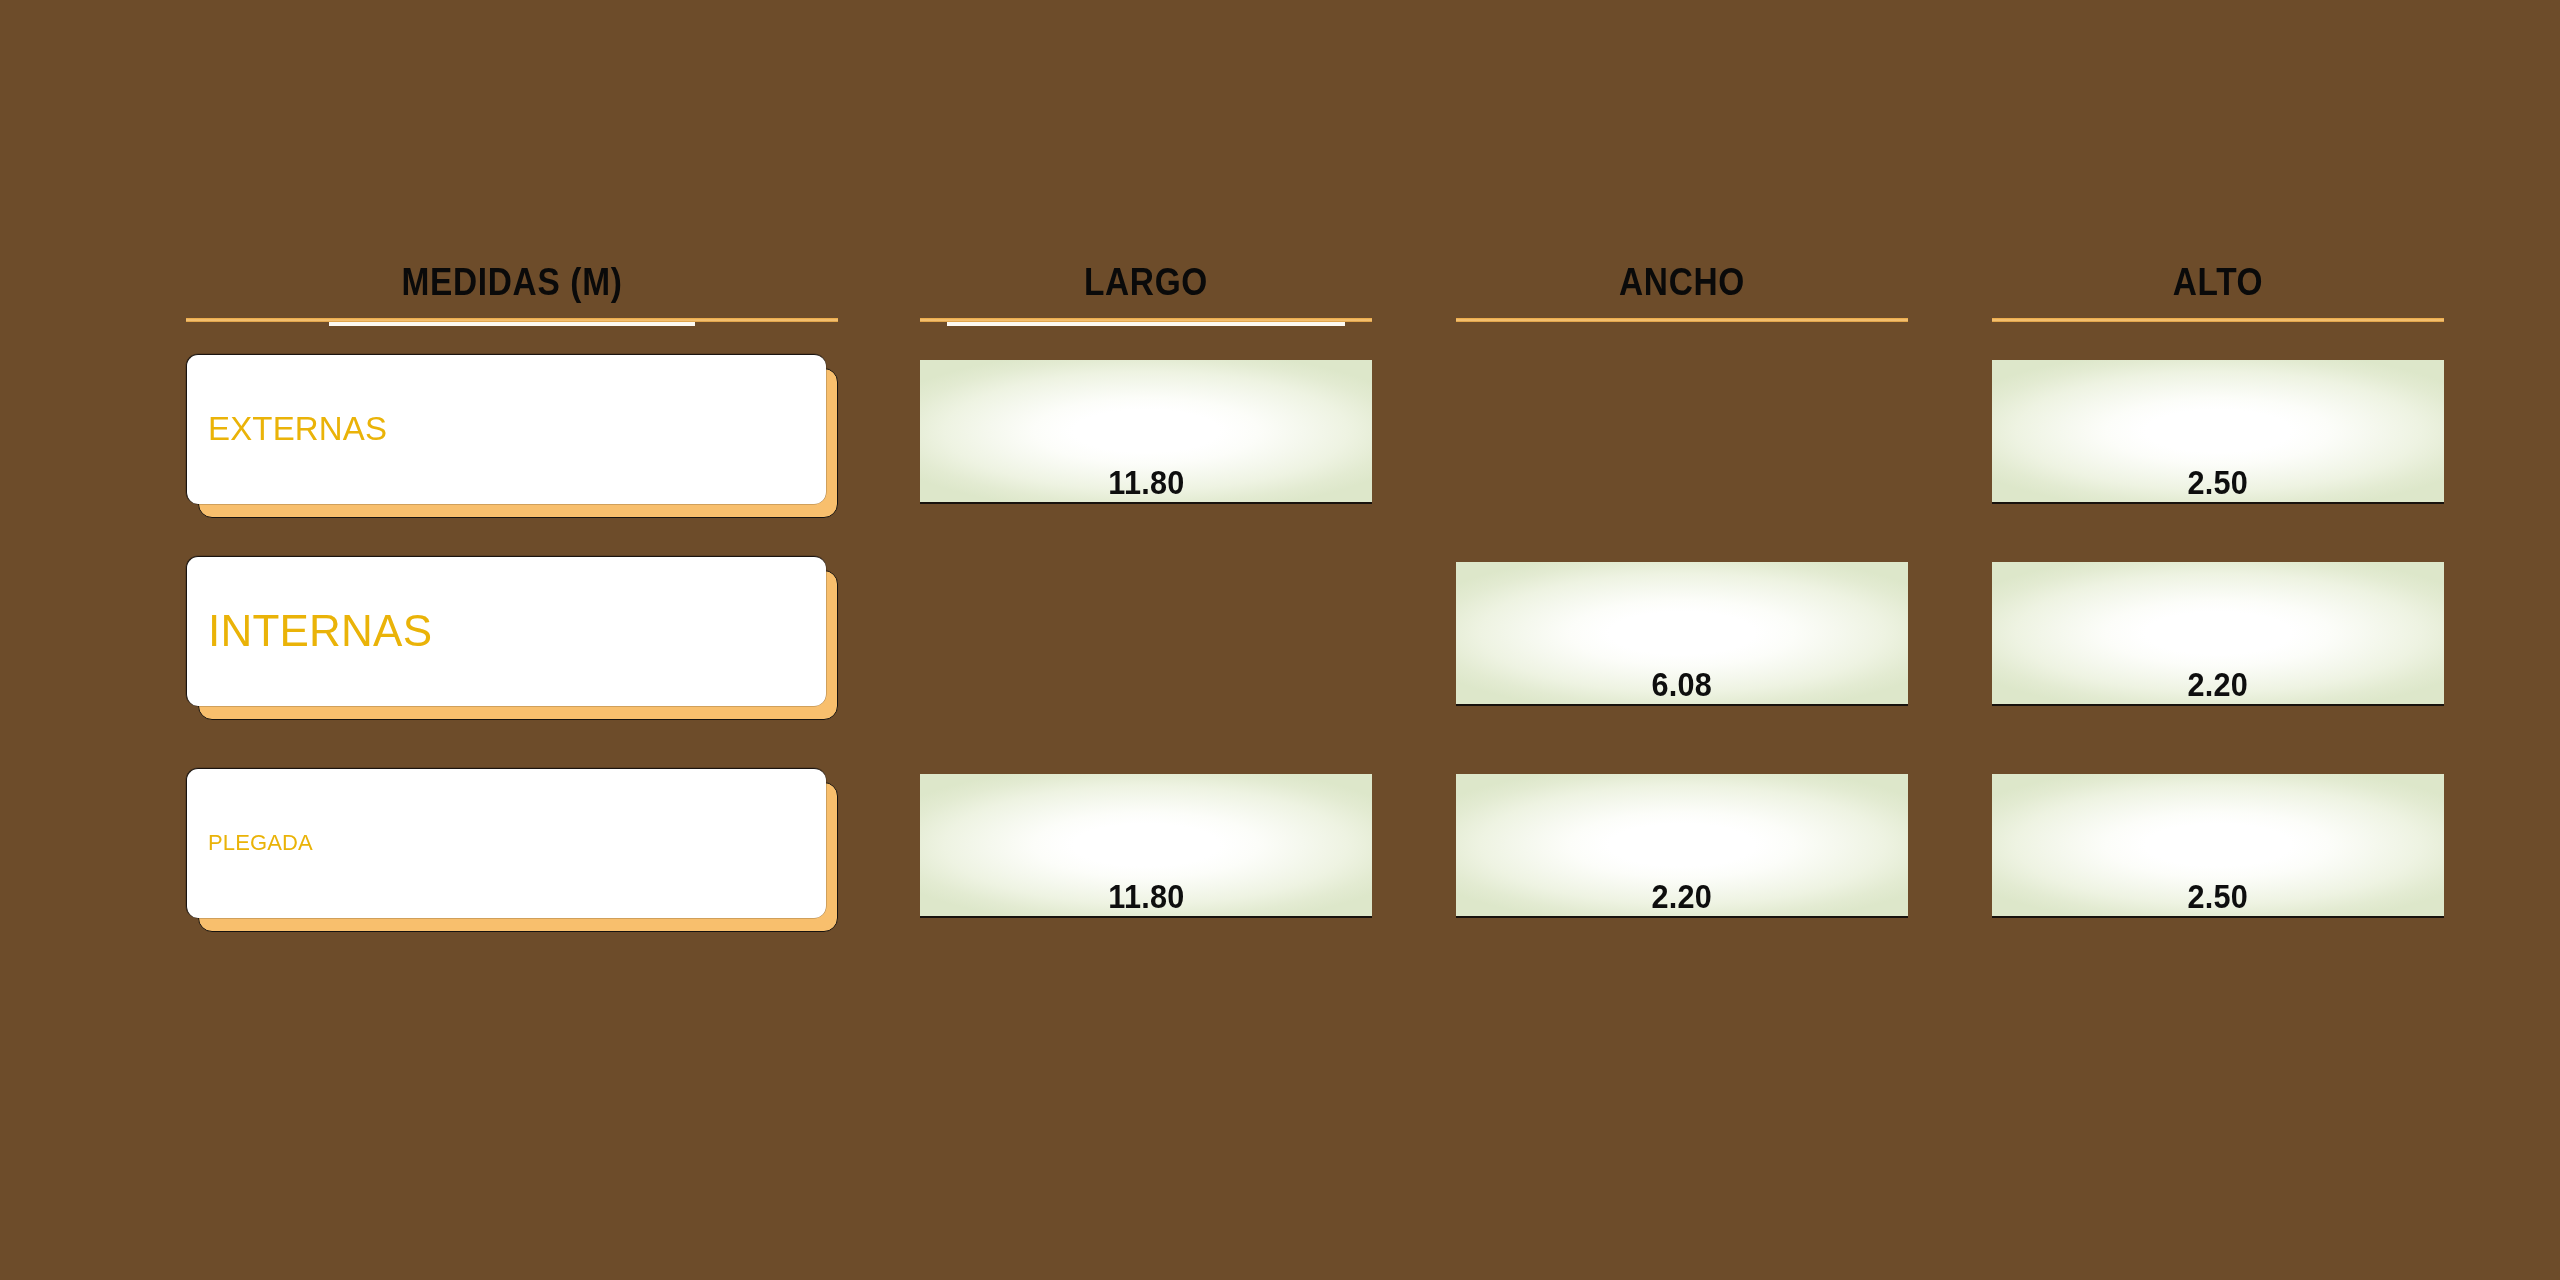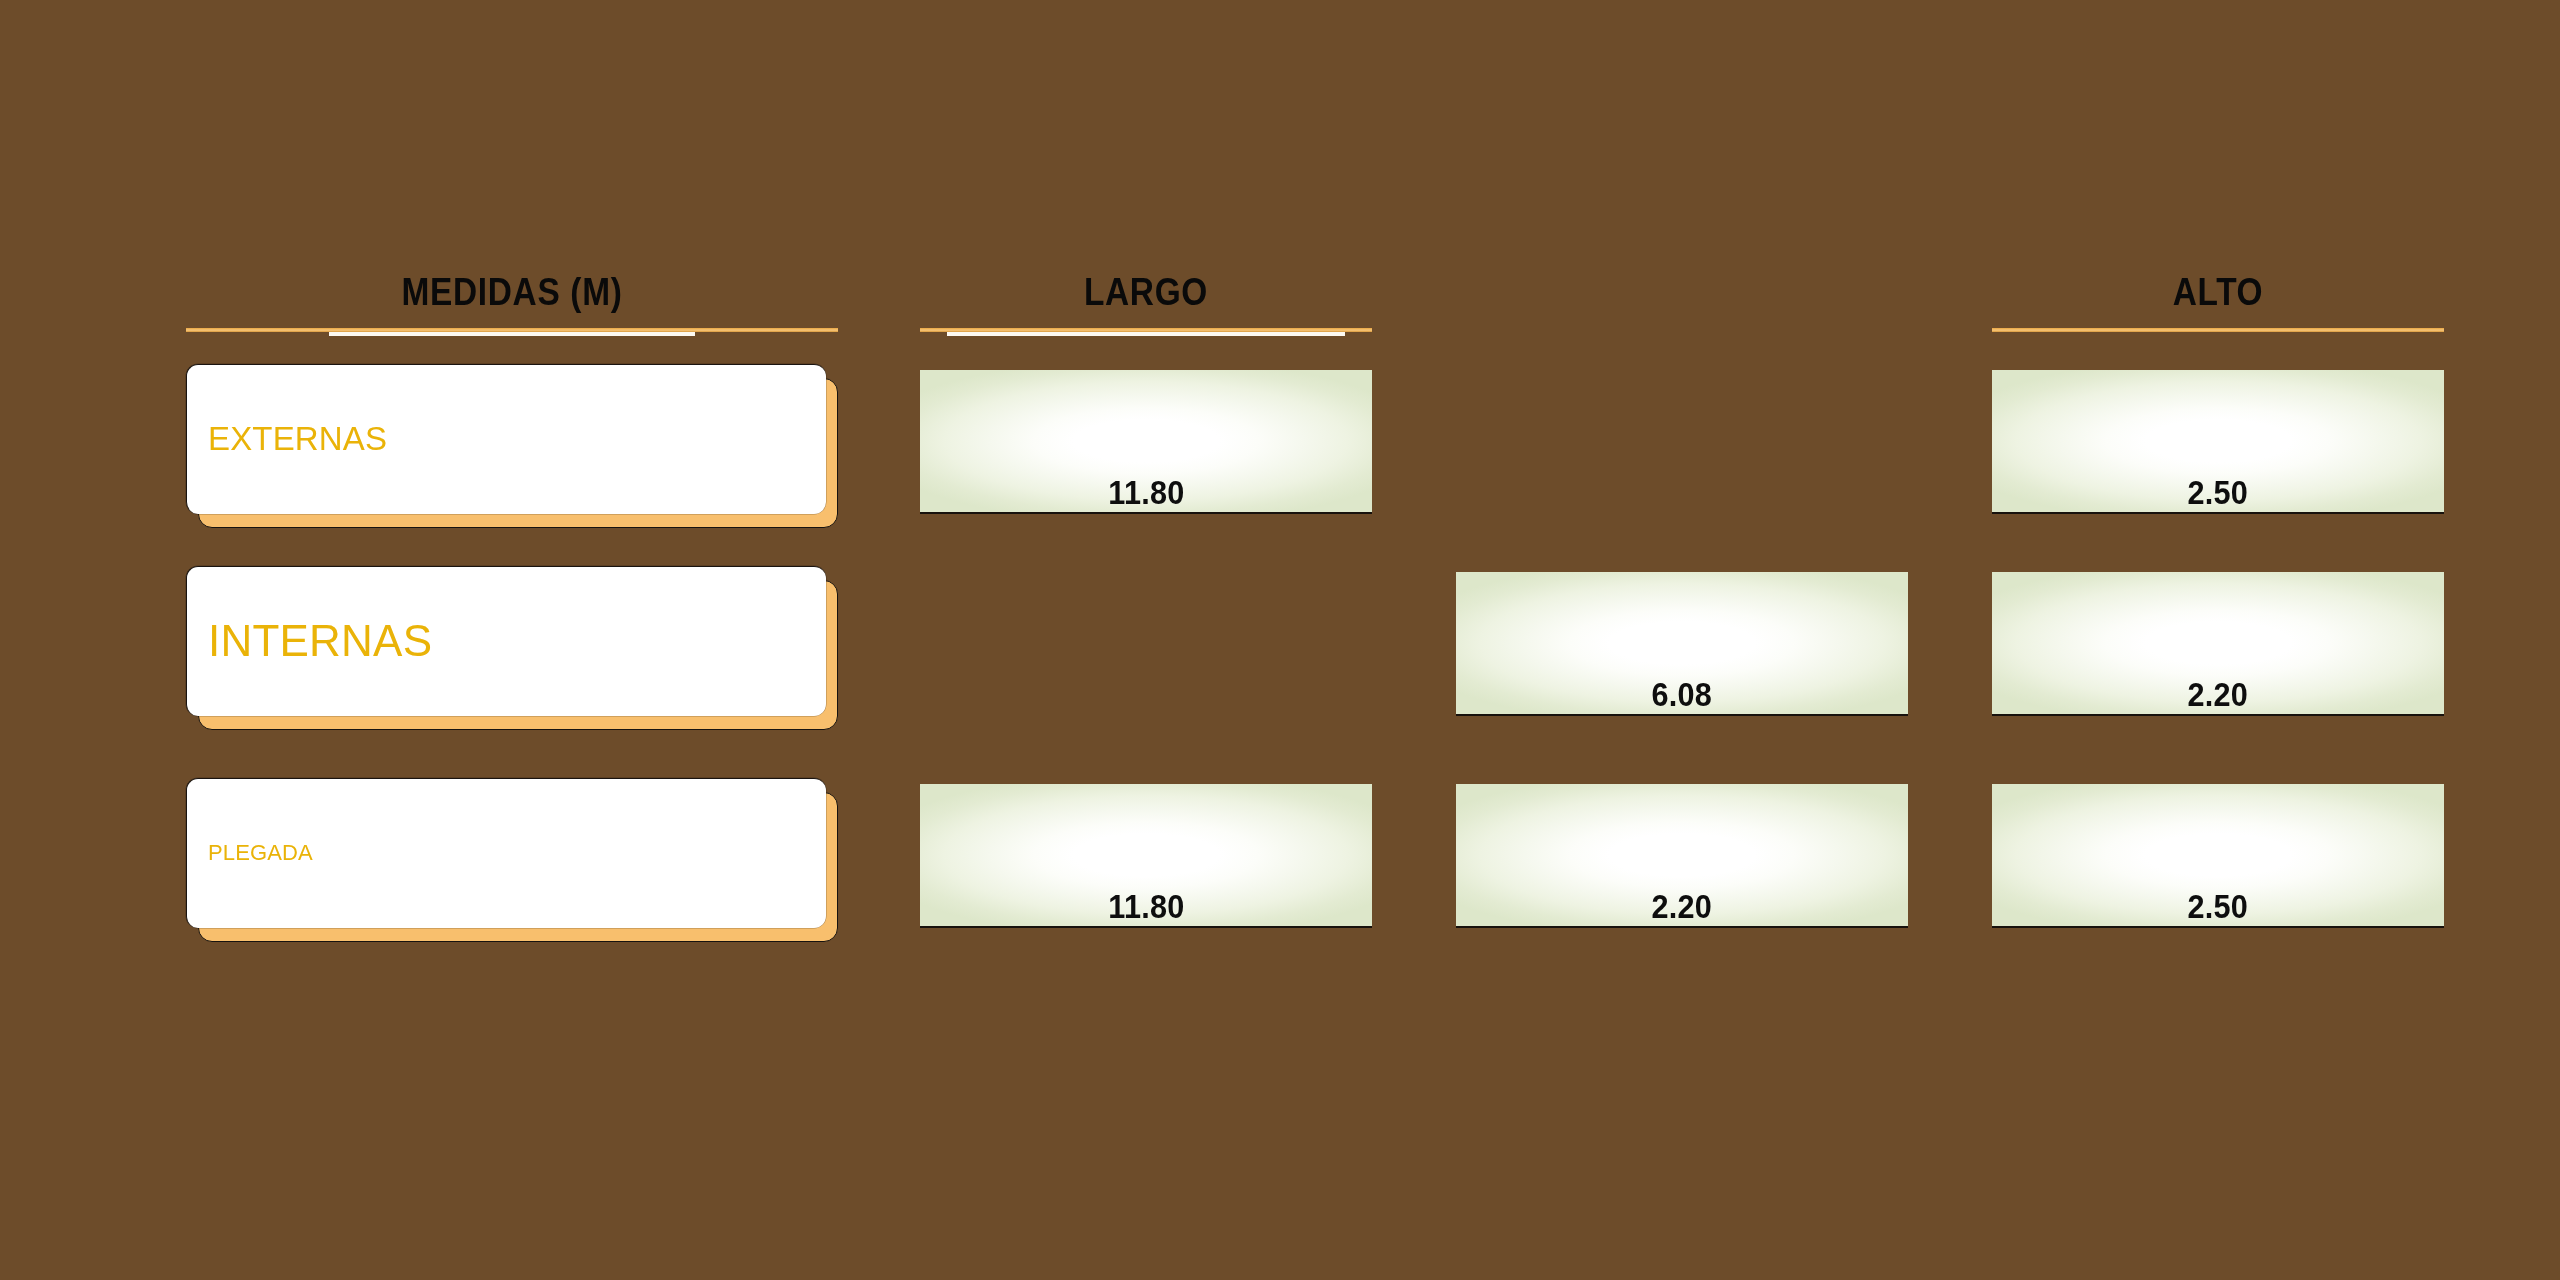--- a/index.html
+++ b/index.html
@@ -12,21 +12,21 @@
     height: 1280px;
     background: #6d4c2a;
     font-family: "Liberation Sans", sans-serif;
     overflow: hidden;
     position: relative;
   }
 
   #table-root {
     position: absolute;
     left: 0;
-    top: 12px;
+    top: 2px;
     width: 2560px;
     height: 917px;
   }
 
   
   .col-header {
     position: absolute;
     text-align: center;
   }
   .col-header .header-label {
@@ -143,20 +143,27 @@
   </div>
 
   <div class="col-header hdr-largo" style="left:920px; top:258px; width:452px;">
     <span class="header-label" style="font-size:38px; line-height:44px;">LARGO</span>
     <div class="rule-wrap">
       <div class="rule-orange"></div>
       <div class="rule-white"></div>
     </div>
   </div>
 
+  <div class="col-header hdr-ancho" style="left:1456px; top:258px; width:452px;">
+    <span class="header-label" style="font-size:38px; line-height:44px;">ANCHO</span>
+    <div class="rule-wrap">
+      <div class="rule-orange"></div>
+      <div class="rule-white"></div>
+    </div>
+  </div>
 
   <div class="col-header hdr-alto" style="left:1992px; top:258px; width:452px;">
     <span class="header-label" style="font-size:38px; line-height:44px;">ALTO</span>
     <div class="rule-wrap">
       <div class="rule-orange"></div>
       <div class="rule-white"></div>
     </div>
   </div>
 
   <div class="label-card" style="left:186px; top:352px; width:652px; height:164px;">

